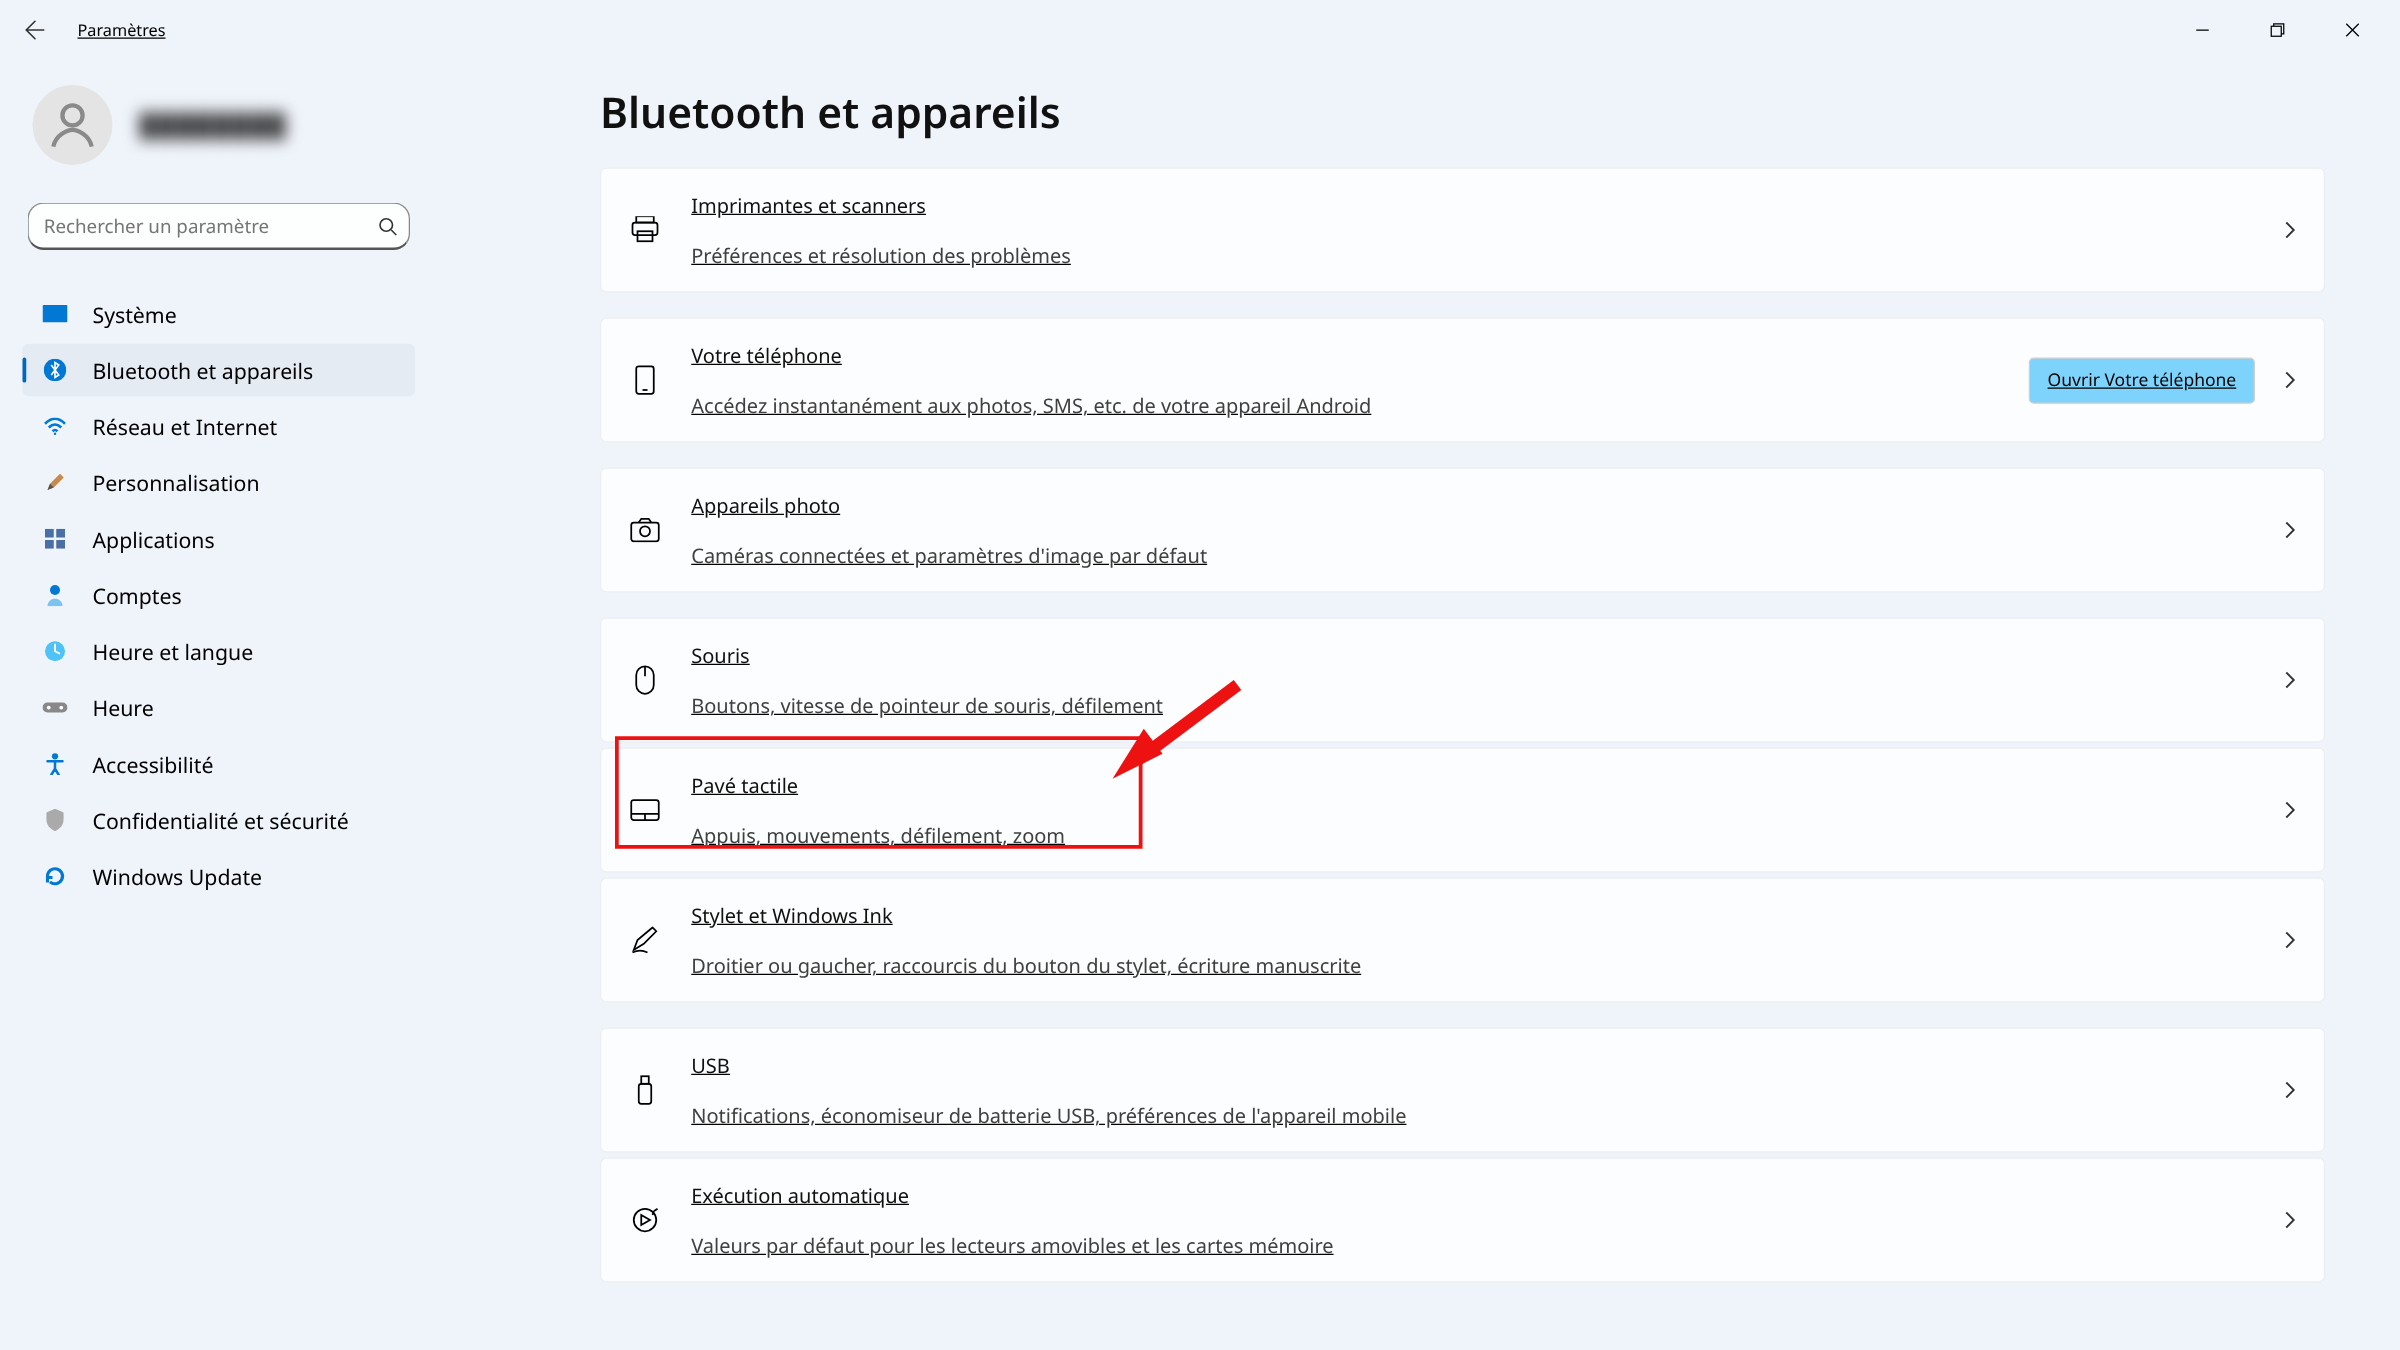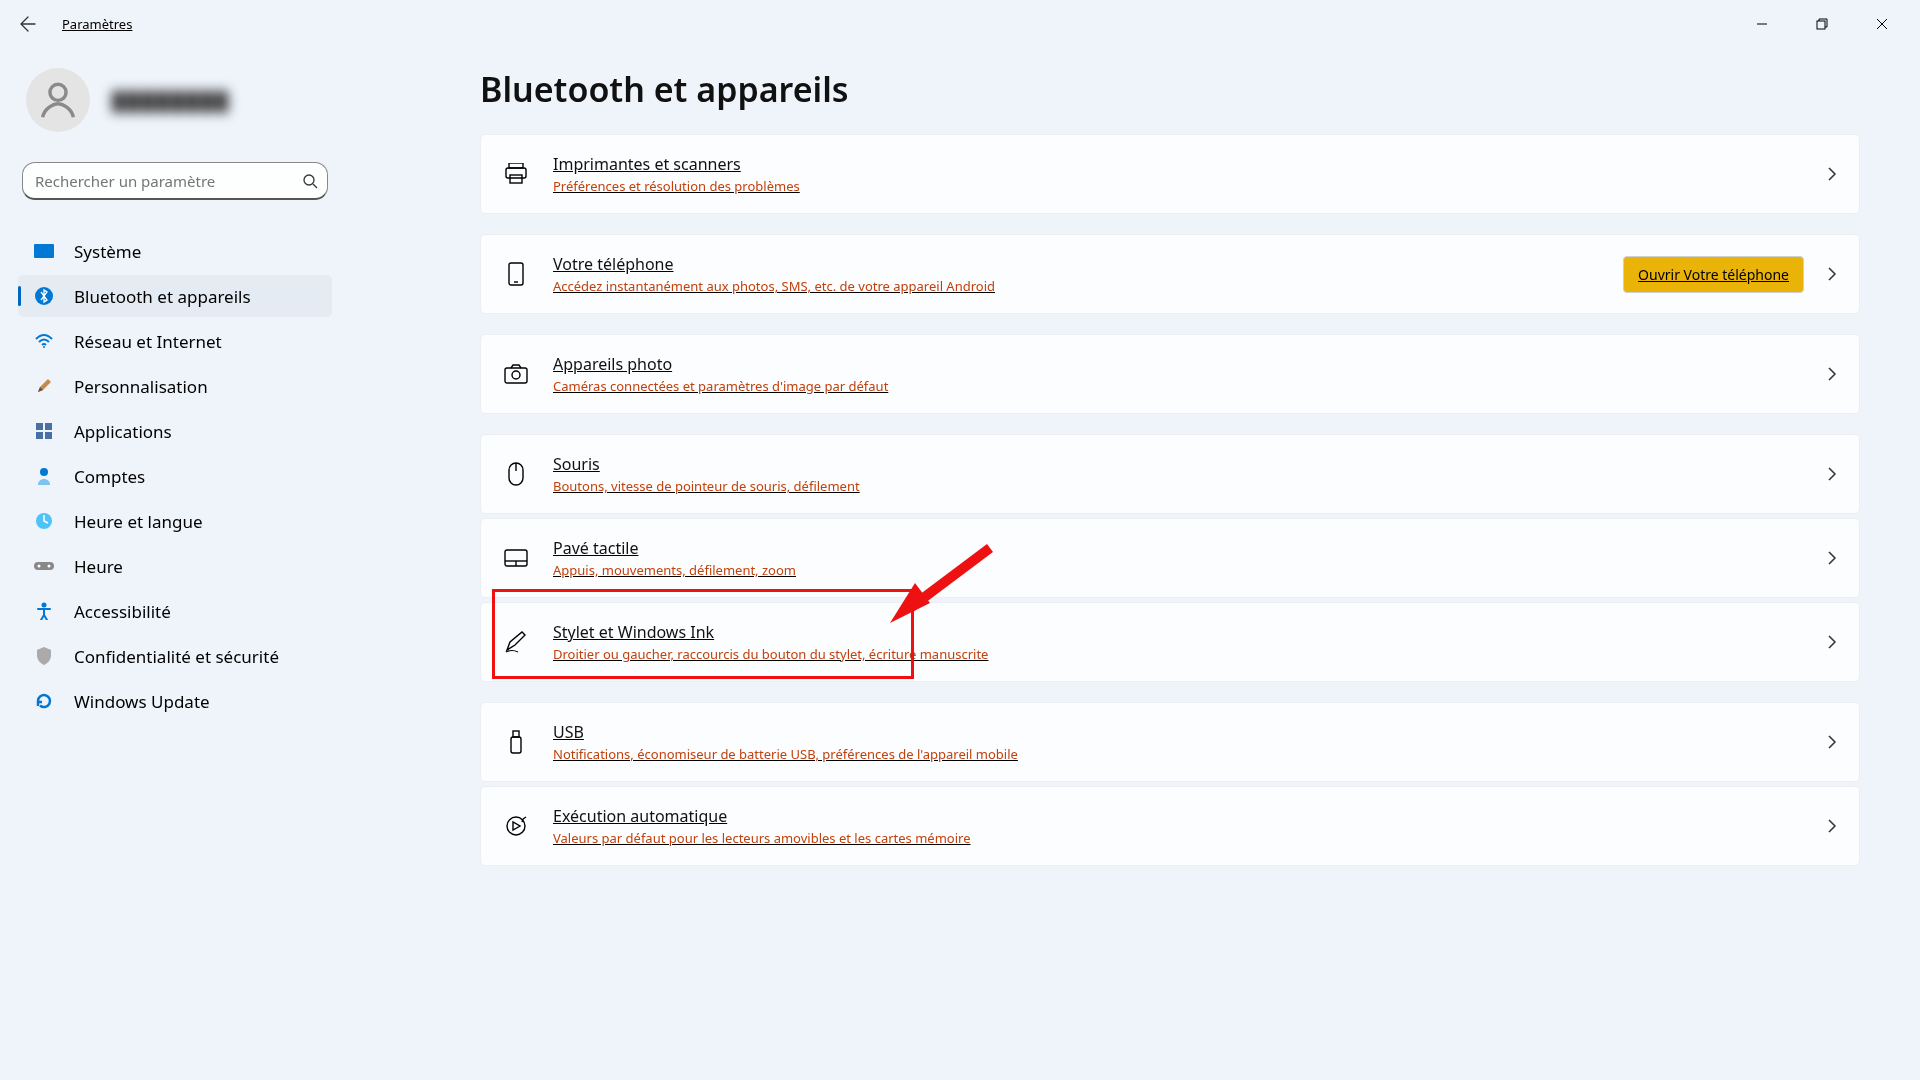--- a/index.html
+++ b/index.html
@@ -29,23 +29,23 @@
 
 .main { flex: 1; padding: 18px 50px 40px 130px; overflow-y: auto; }
 .page-title { font-size: 34px; font-weight: 600; margin-bottom: 22px; color: #111; }
 
 .cards { display: flex; flex-direction: column; gap: 4px; max-width: 1380px; text-decoration: underline; }
 .card { background: #fcfdfe; border: 1px solid #eceef1; border-radius: 5px; display: flex; align-items: center; padding: 18px 22px; gap: 24px; position: relative; min-height: 72px; }
 .card-sep { height: 12px; }
 .card-icon { width: 26px; display: flex; align-items: center; justify-content: center; }
 .card-body { flex: 1; }
 .card-title { font-size: 16px; color: #111; }
-.card-desc { font-size: 13px; color: #c2410c; margin-top: 2px; }
+.card-desc { font-size: 16px; color: #404040; margin-top: 18px; }
 .card-actions { display: flex; align-items: center; gap: 24px; }
-.card-button { background: #eab308; border: 1px solid #d0d0d0; border-radius: 4px; padding: 8px 14px; font-size: 14px; }
+.card-button { background: #7dd3fc; border: 1px solid #d0d0d0; border-radius: 4px; padding: 8px 14px; font-size: 14px; }
 .chevron { color: #333; }
 
 .highlight-box { position: absolute; border: 3px solid #e11; pointer-events: none; left: 492px; top: 589px; width: 422px; height: 90px; }
 .highlight-arrow { position: absolute; left: 870px; top: 538px; pointer-events: none; }
 
 svg { display: block; }
 </style>
 </head>
 <body>
 

